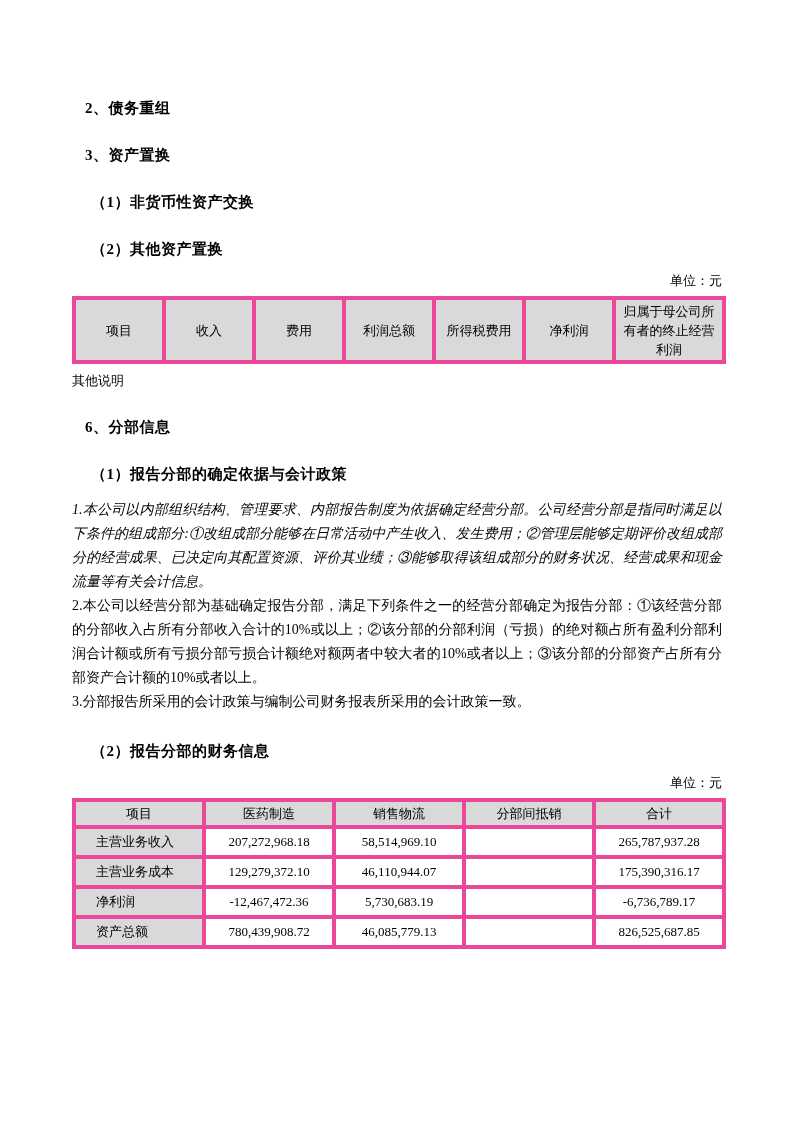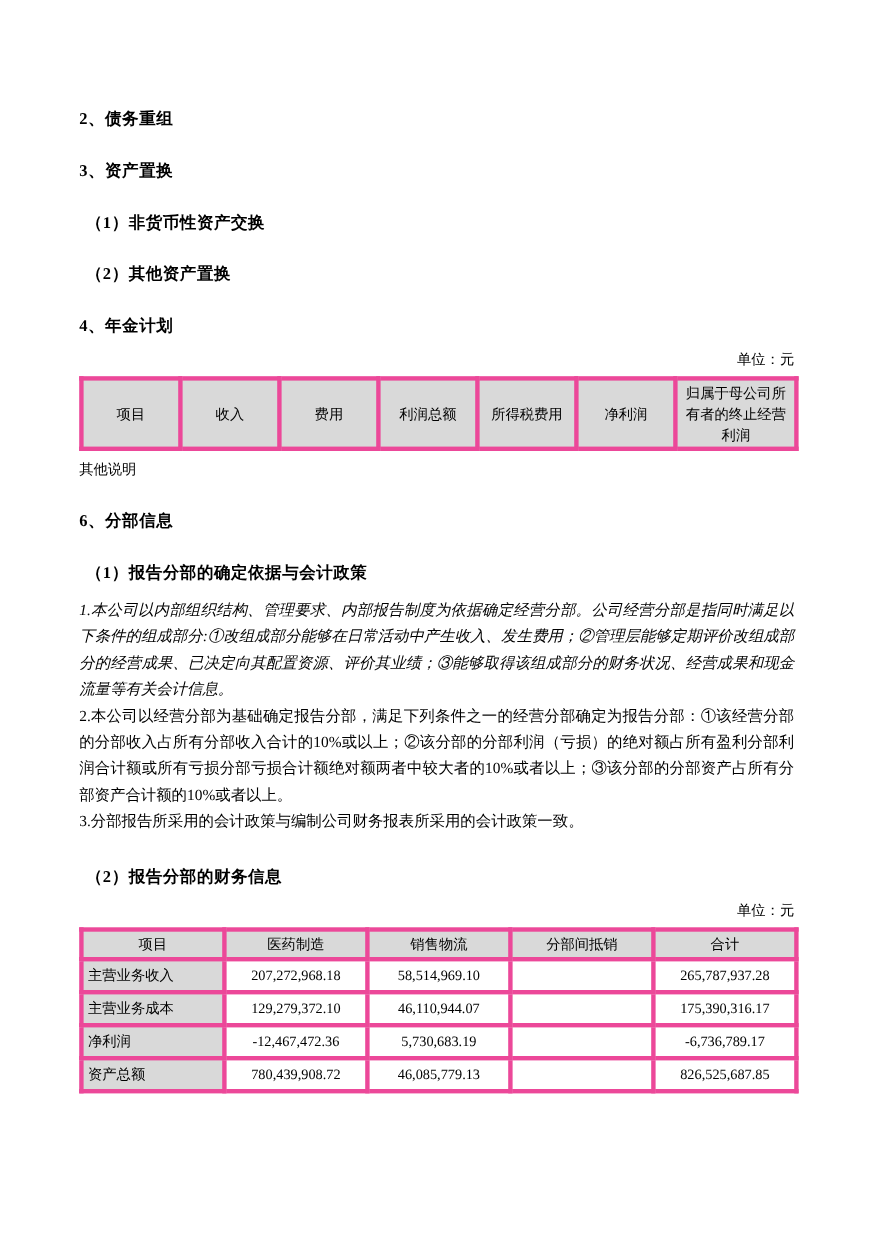--- a/index.html
+++ b/index.html
@@ -6,55 +6,54 @@
   html, body {
     margin: 0; padding: 0;
     width: 793px; height: 1122px;
     background: #ffffff;
     color: #000000;
     font-family: "Liberation Serif", "DejaVu Serif", serif;
   }
   .page { position: relative; width: 793px; height: 1122px; overflow: hidden; background: #fff; }
   .doc { position: absolute; left: 72px; top: 0; width: 650px; }
 
-  .hd { font-size: 15px; font-weight: bold; margin: 0; letter-spacing: 0.5px; }
+  .hd { font-size: 15px; font-weight: bold; margin: 13px; letter-spacing: 0.5px; }
   .hd-first { margin-top: 99px; }
   .hd-gap { margin-top: 28px; }
   .hd-sub { padding-left: 6px; }
 
   .unit-label { text-align: right; font-size: 13px; margin-top: 12px; }
 
   table { border-collapse: collapse; width: 650px; table-layout: fixed; margin-top: 6px; }
   table { border: 2px solid #000; }
   th, td { border: 4px solid #ec4899; padding: 1px 4px; font-weight: normal; vertical-align: middle; margin-left: 34px; }
   th { background: #d9d9d9; font-size: 13px; text-align: center; line-height: 19px; }
 
   .t1 th { height: 64px; }
 
   .note { font-size: 13px; margin-top: 8px; }
 
   .para { font-size: 14px; line-height: 24px; text-align: justify; margin: 0; }
   .para-first { margin-top: 14px; font-style: italic; }
 
   .t2 th { height: 27px; }
   .t2 td { height: 30px; font-size: 13px; }
-  .t2 td.rowlabel { background: #d9d9d9; text-align: left; padding-left: 4px; }
+  .t2 td.rowlabel { background: #d9d9d9; text-align: left; padding-left: 20px; }
   .t2 td.num { text-align: center; padding-right: 4px; }
 </style>
 </head>
 <body>
 
 <div class="page">
   <div class="doc">
 
     <h2 class="hd hd-first">2、债务重组</h2>
     <h2 class="hd hd-gap">3、资产置换</h2>
     <h3 class="hd hd-gap hd-sub">（1）非货币性资产交换</h3>
     <h3 class="hd hd-gap hd-sub">（2）其他资产置换</h3>
-    <h2 class="hd hd-gap">4、年金计划</h2>
 
     <div class="unit-label">单位：元</div>
 
     <table class="t1">
       <colgroup>
         <col style="width:90px">
           <col style="width:90px">
           <col style="width:90px">
           <col style="width:90px">
         <col style="width:90px">

